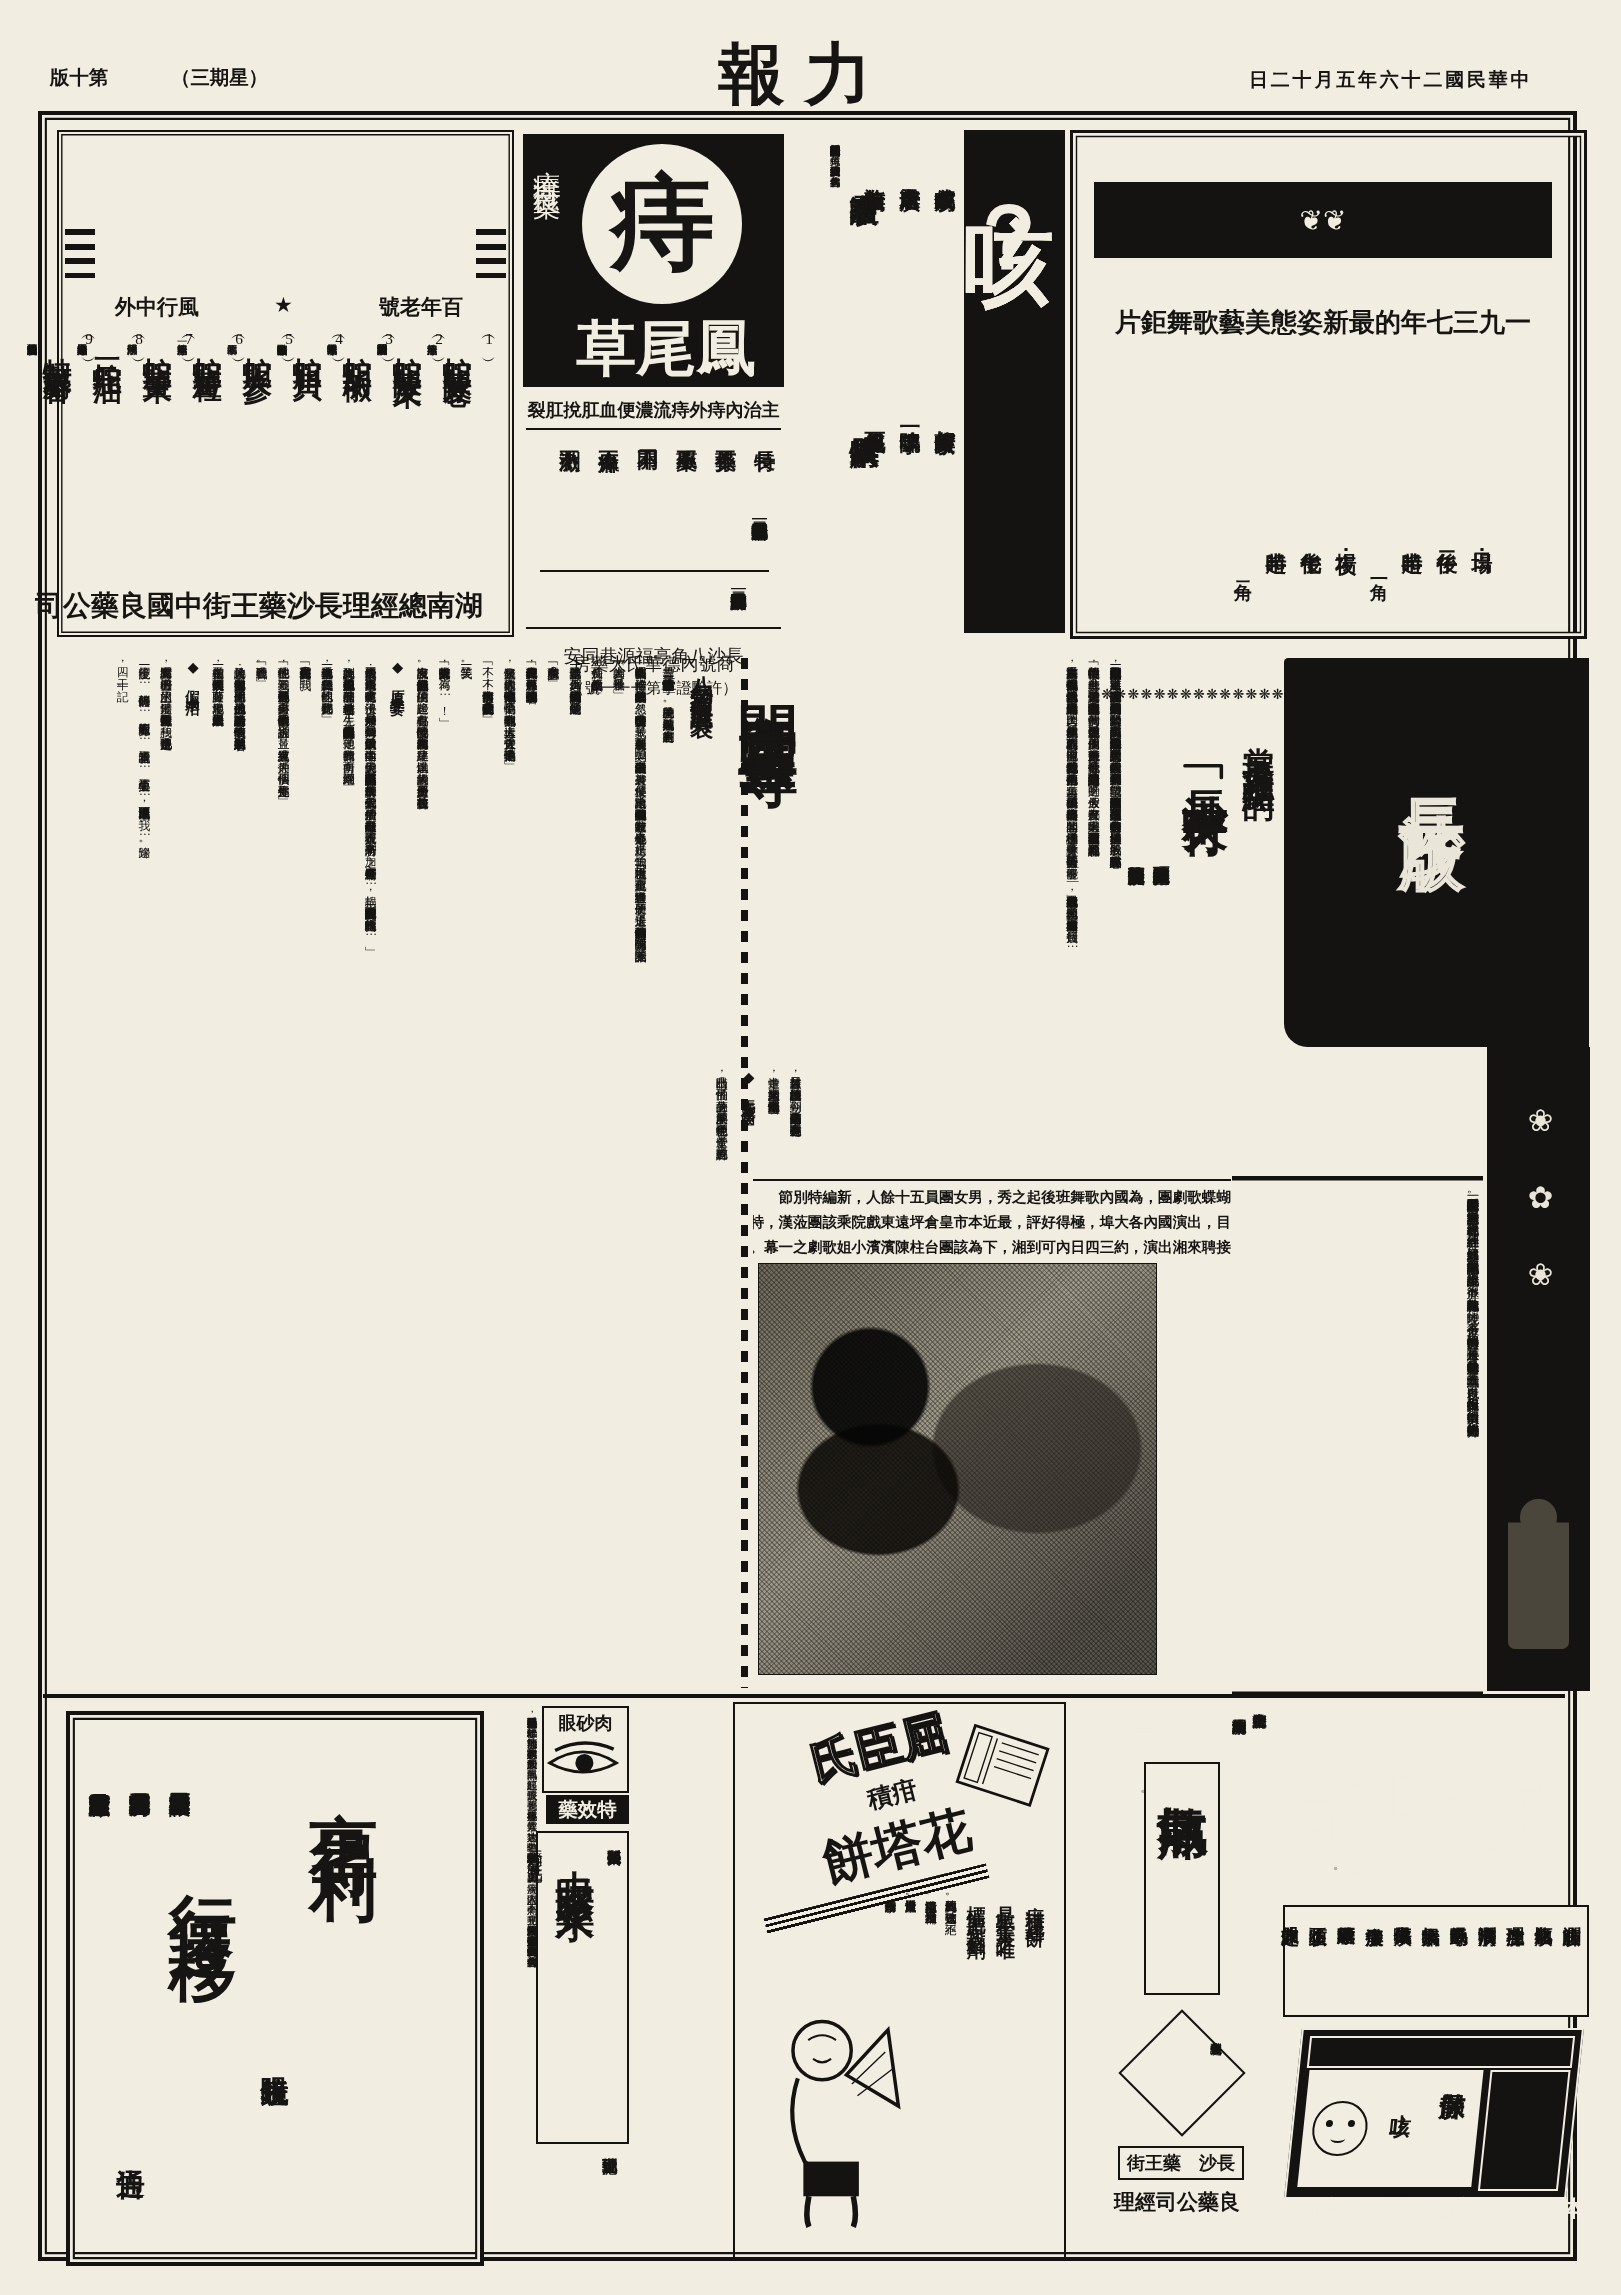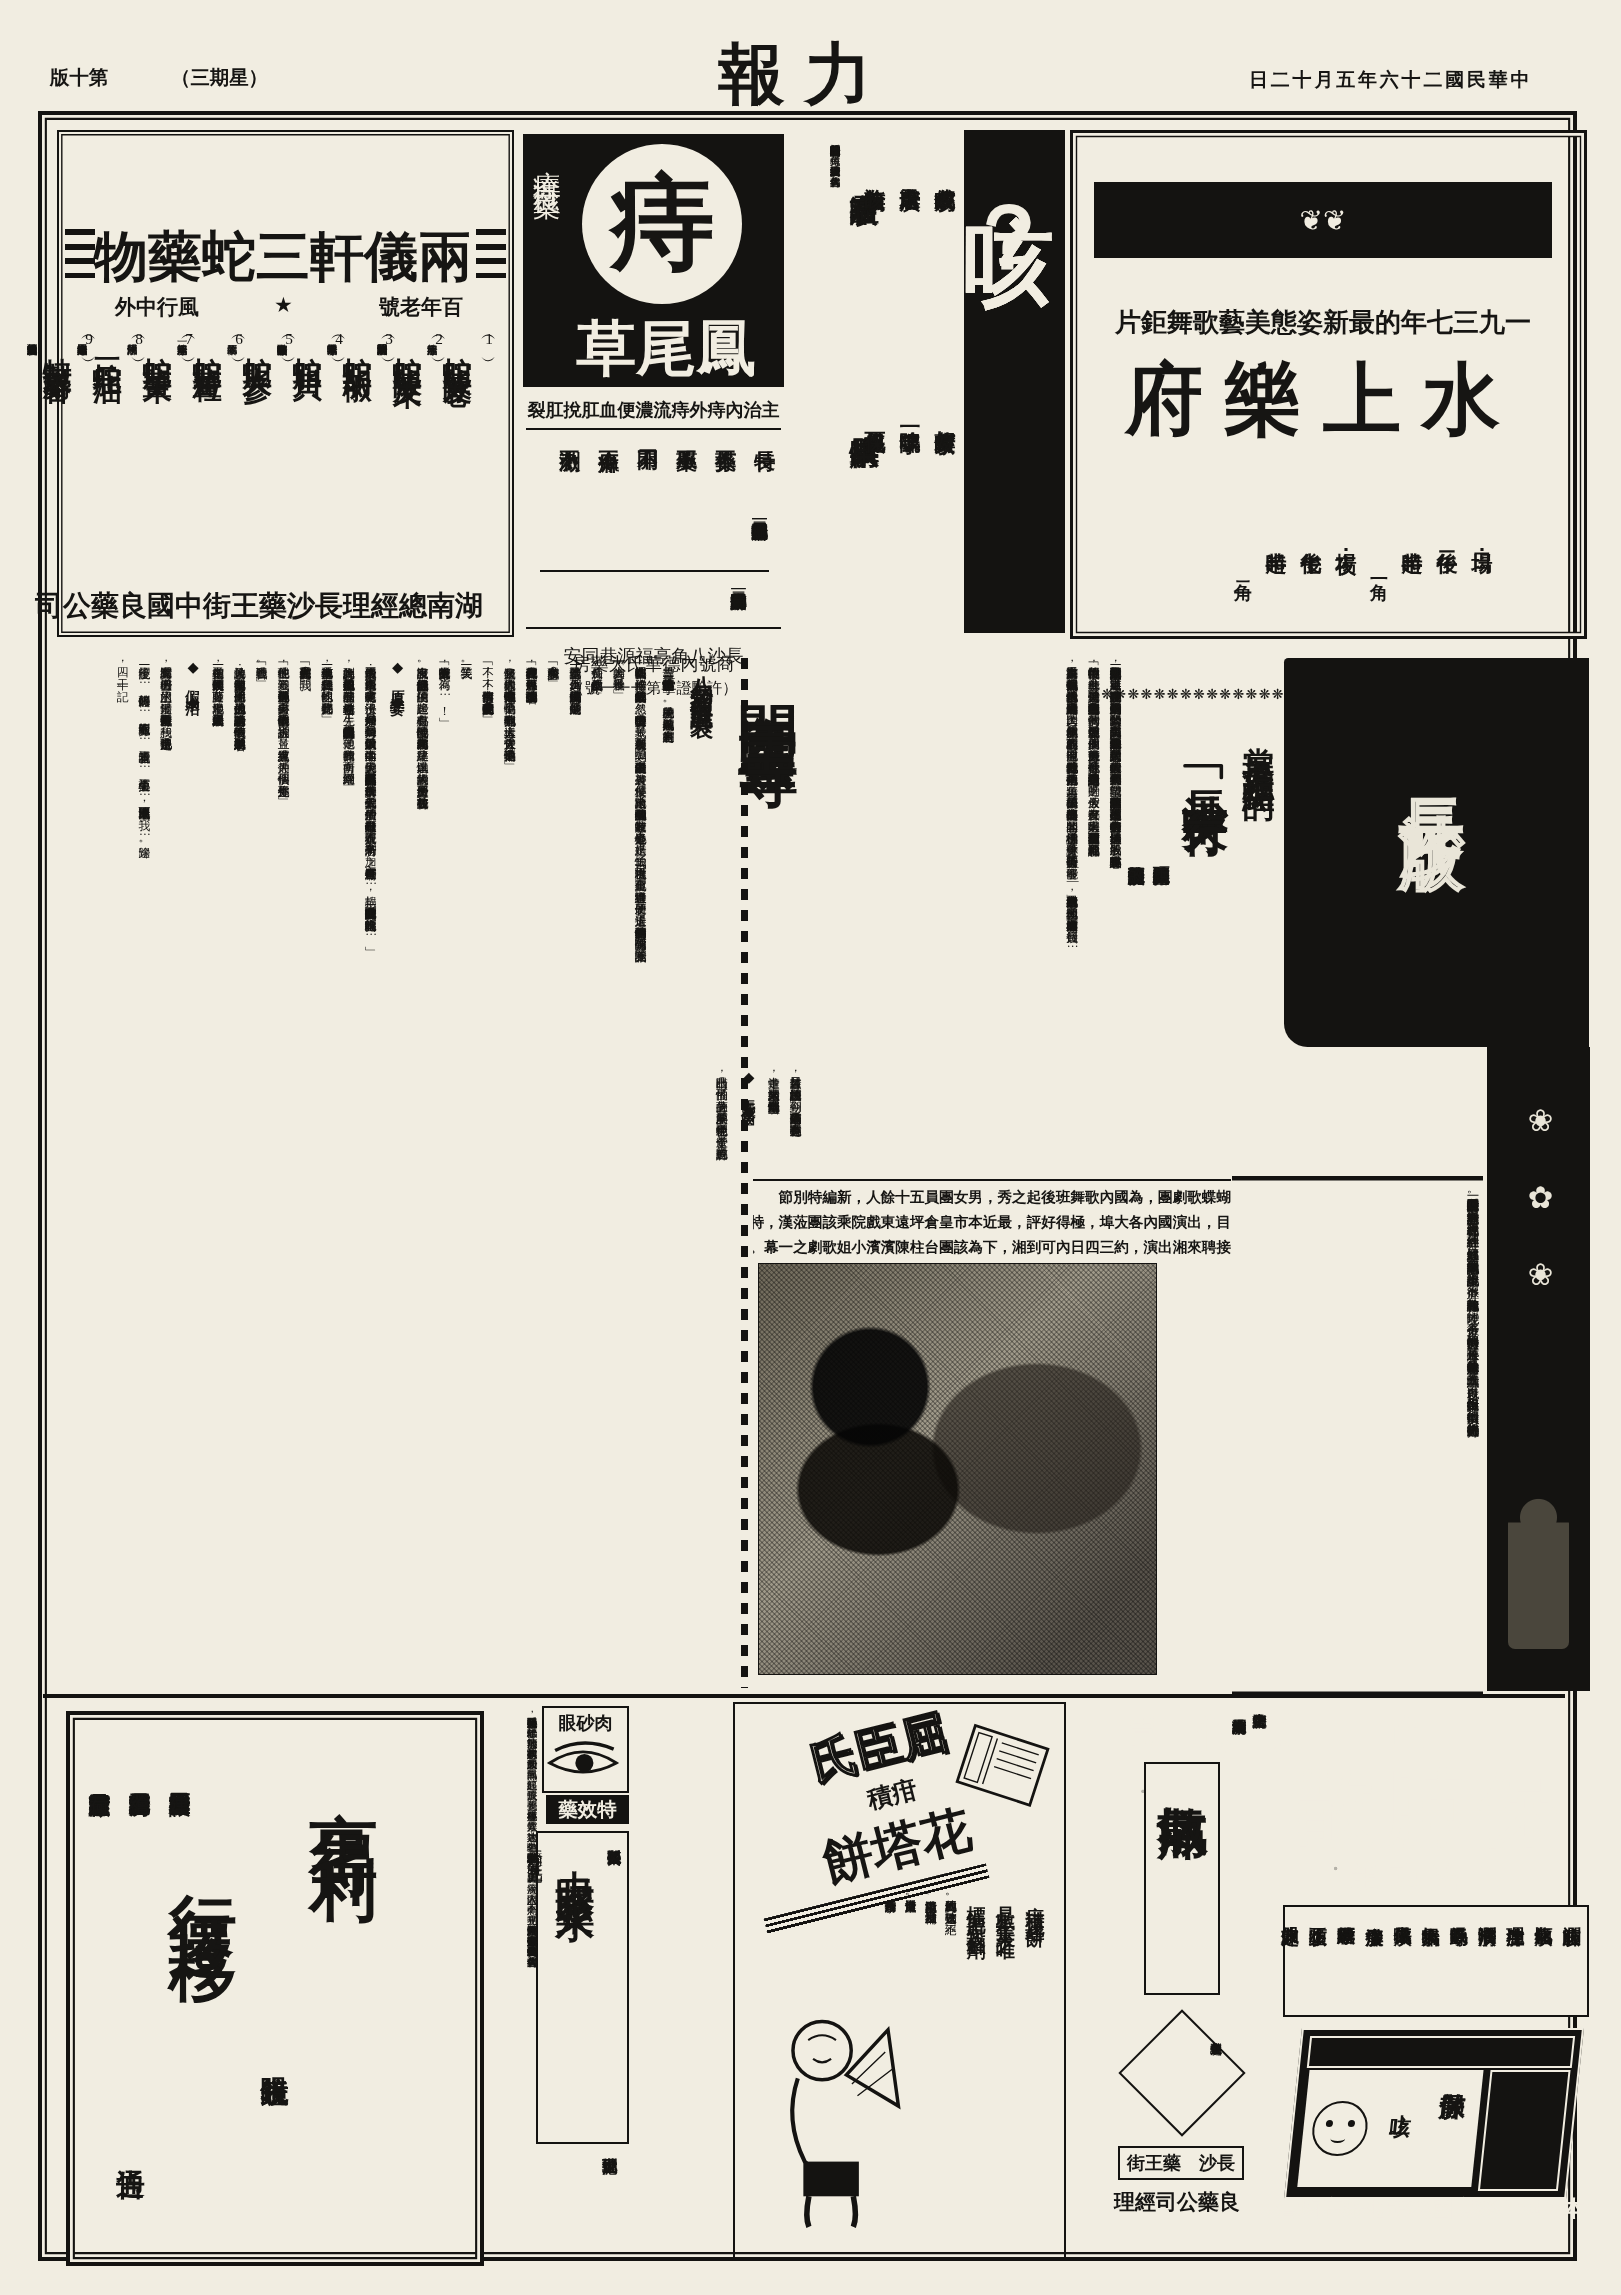--- a/index.html
+++ b/index.html
@@ -51,21 +51,20 @@
 <div class="abs rtl b" style="left:50px;top:64px;font-size:19.4px;">第十版</div>
 <div class="abs rtl b" style="left:156px;top:64px;font-size:19.4px;margin-left:15px;">（星期三）</div>
 <div class="abs rtl" style="left:718px;top:29px;font-size:67px;font-weight:900;letter-spacing:19.4px;">力報</div>
 <div class="abs rtl b" style="left:1249px;top:67px;font-size:19px;letter-spacing:2.8px;">中華民國二十六年五月十二日</div>
 
 <div class="abs bd2" style="left:38px;top:111px;width:1531px;height:2142px;"></div>
 
 <div class="abs" style="left:57px;top:130px;width:453px;height:503px;border:2.1px solid #141311;box-shadow:inset 0 0 0 2.1px #f1ede1, inset 0 0 0 3.5px #141311;">
   <div class="abs" style="left:5.6px;top:97px;width:30.5px;height:49px;background:repeating-linear-gradient(180deg,#141311 0 6.2px,transparent 6.2px 14.6px);"></div>
   <div class="abs" style="right:5.6px;top:97px;width:30.5px;height:49px;background:repeating-linear-gradient(180deg,#141311 0 6.2px,transparent 6.2px 14.6px);"></div>
-  <div class="abs rtl" style="left:38px;top:89px;width:375px;font-size:54px;font-weight:900;text-align:center;">兩儀軒三蛇藥物</div>
   <div class="abs rtl b" style="right:49px;top:161px;font-size:21px;">百年老號</div>
   <div class="abs" style="left:215px;top:161px;font-size:21px;">★</div>
   <div class="abs rtl b" style="left:56px;top:161px;font-size:21px;">風行中外</div>
   <div class="abs cols-r" style="left:9.7px;top:198px;width:430px;height:250px;">
       <div class="prod">
         <div class="n">（1）</div>
         <div class="name">蛇胆陳皮卷</div>
         <div class="desc">專治風痰虛寒等症</div>
       </div>
       <div class="prod">
@@ -154,21 +153,20 @@
     <div class="abs v paper" style="right:5.6px;top:9.7px;height:486px;font-size:90px;font-weight:900;line-height:101px;">咳咳咳？</div>
   </div>
 </div>
 
 <div class="abs" style="left:1070px;top:130px;width:511px;height:503px;border:3.5px solid #141311;box-shadow:inset 0 0 0 2.8px #f1ede1, inset 0 0 0 4.2px #141311;">
   <div class="abs blk" style="left:21px;top:49px;width:458px;height:76px;display:flex;align-items:center;justify-content:center;">
     <span style="color:#f1ede1;font-size:28px;">❦</span>
     <span style="color:#f1ede1;font-size:28px;">❦</span>
   </div>
   <div class="abs rtl b" style="left:21px;top:172px;width:458px;font-size:26px;text-align:center;">一九三七年的最新姿態美藝歌舞鉅片</div>
-  <div class="abs rtl" style="left:21px;top:215px;width:458px;font-size:78px;font-weight:900;text-align:center;letter-spacing:21px;">水上樂府</div>
   <div class="abs cols-r" style="left:104px;top:403px;width:319px;height:90px;">
       <div class="timecol">日場：</div>
       <div class="timecol">午後二</div>
       <div class="timecol">時半起</div>
       <div class="timecol">一角</div>
       <div class="timecol">夜場：</div>
       <div class="timecol">午後七</div>
       <div class="timecol">時半起</div>
       <div class="timecol">二角</div>
     </div>

